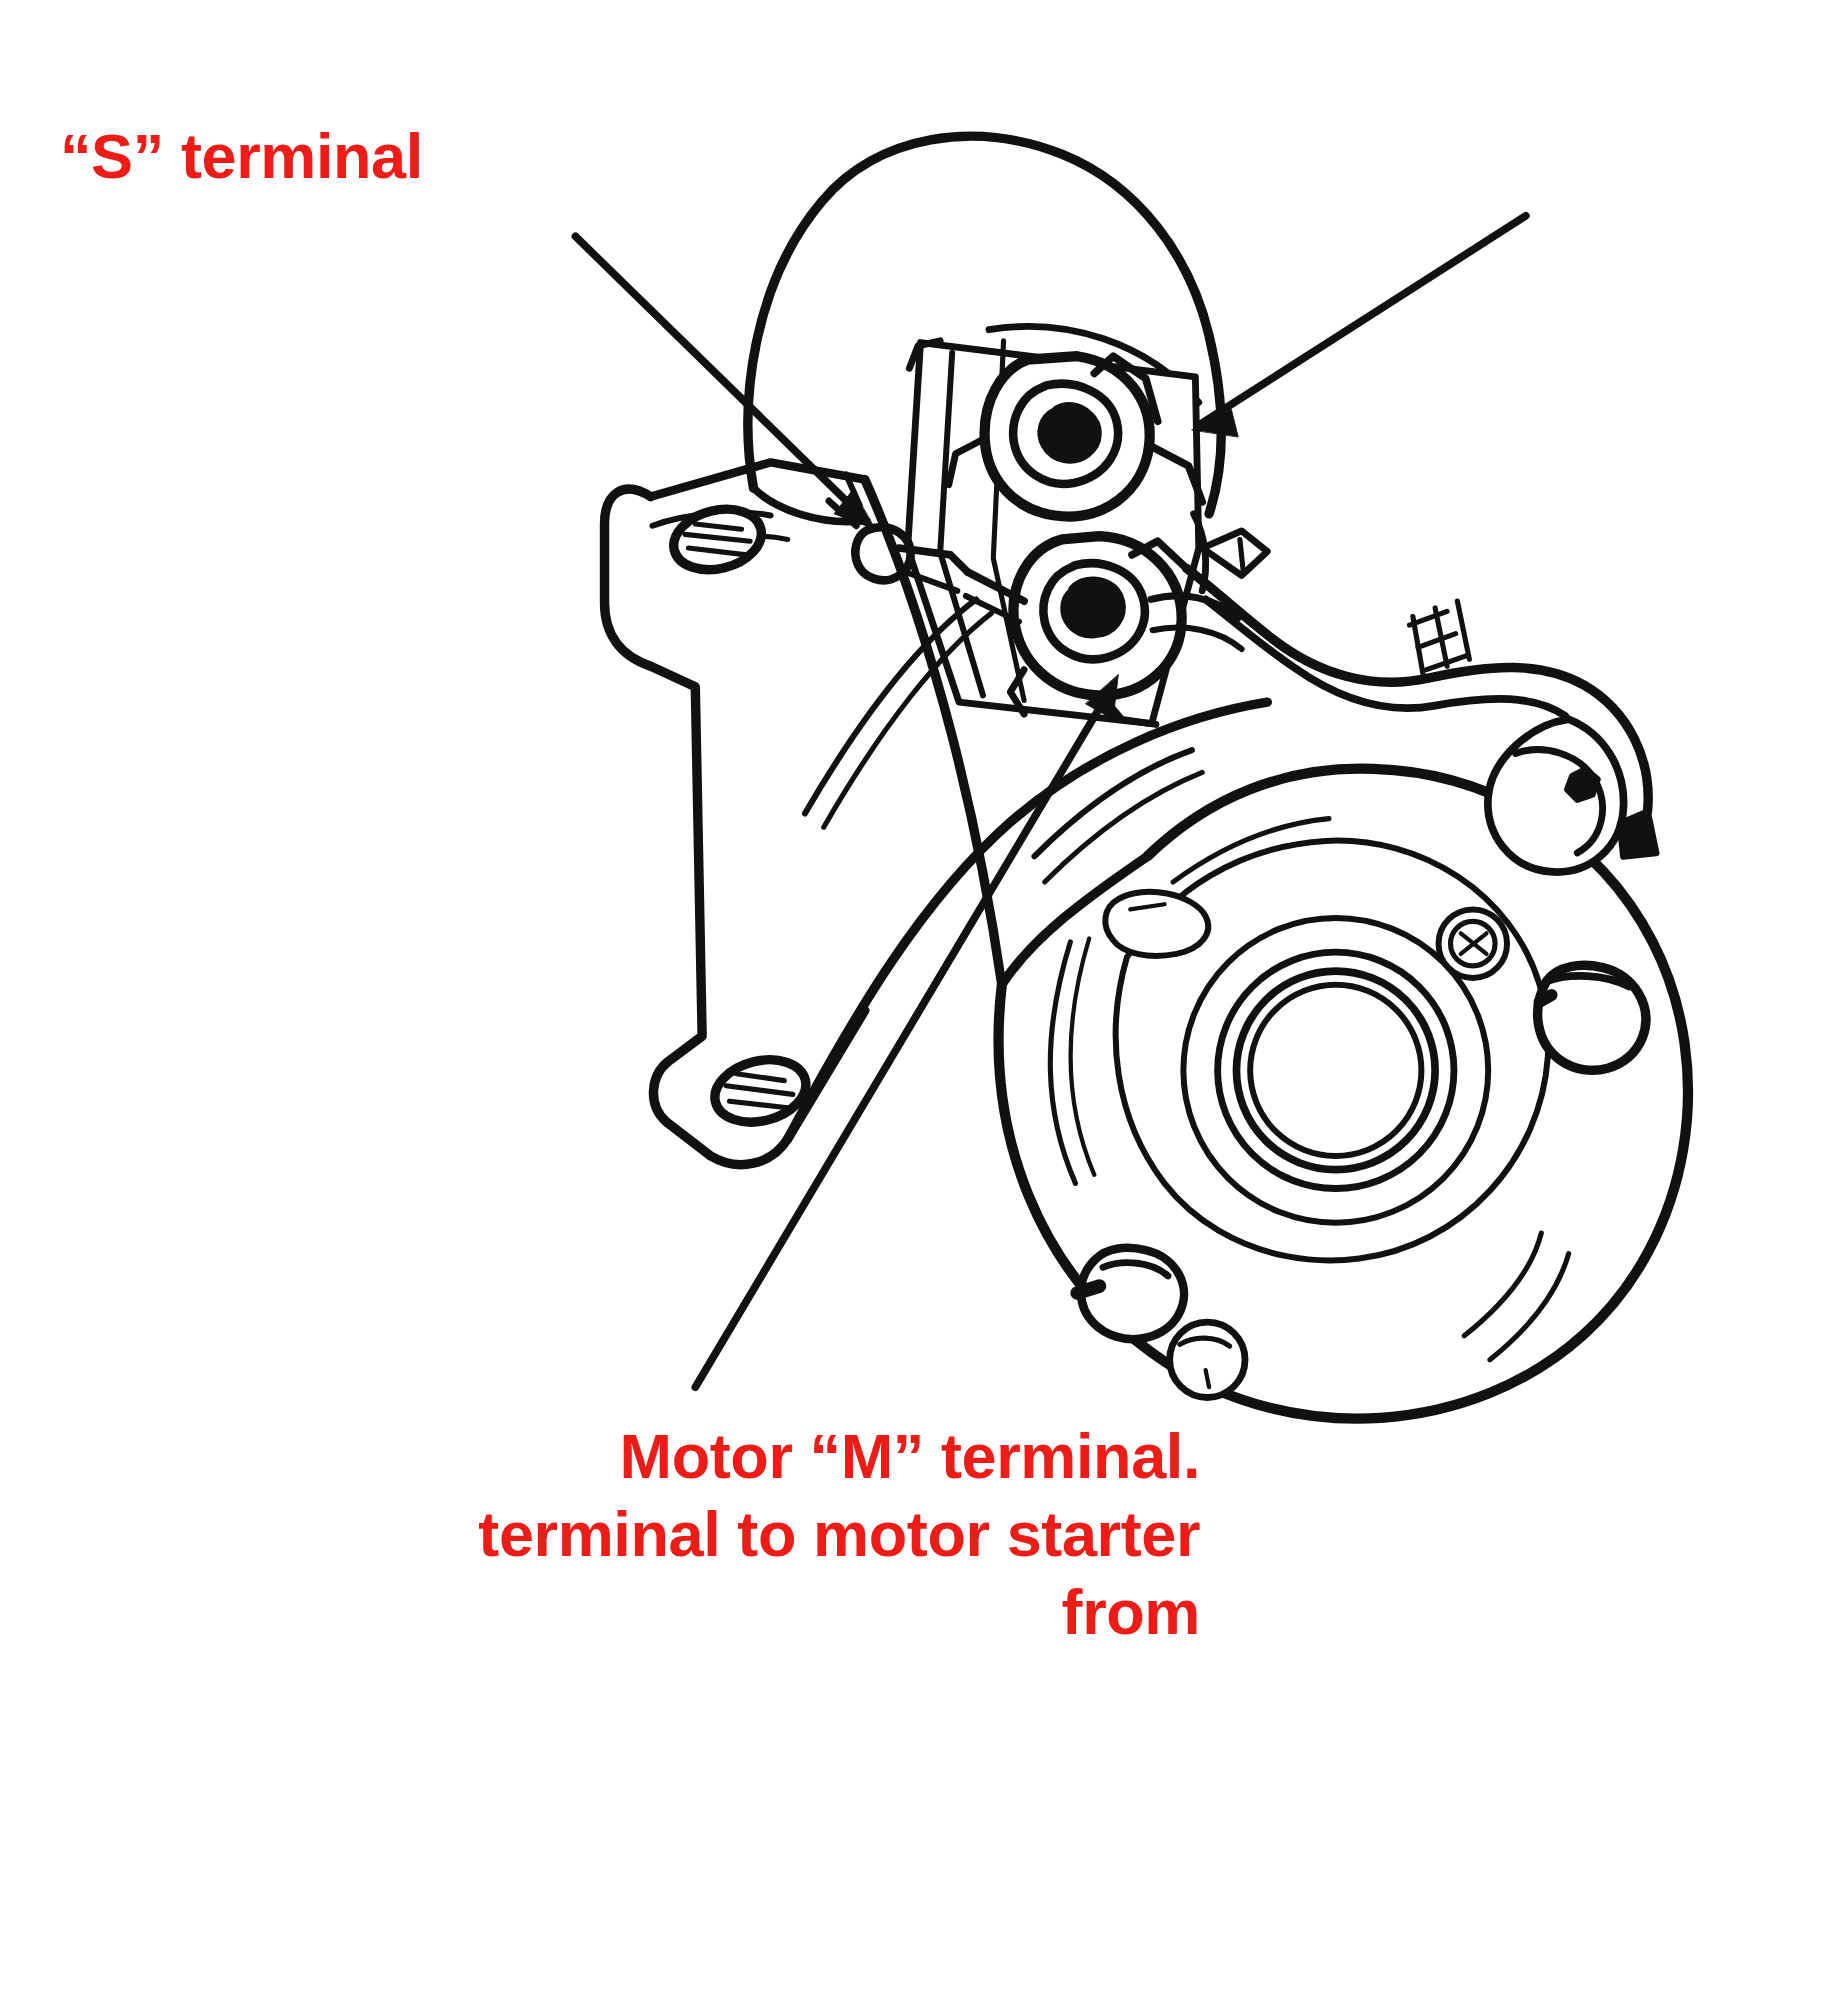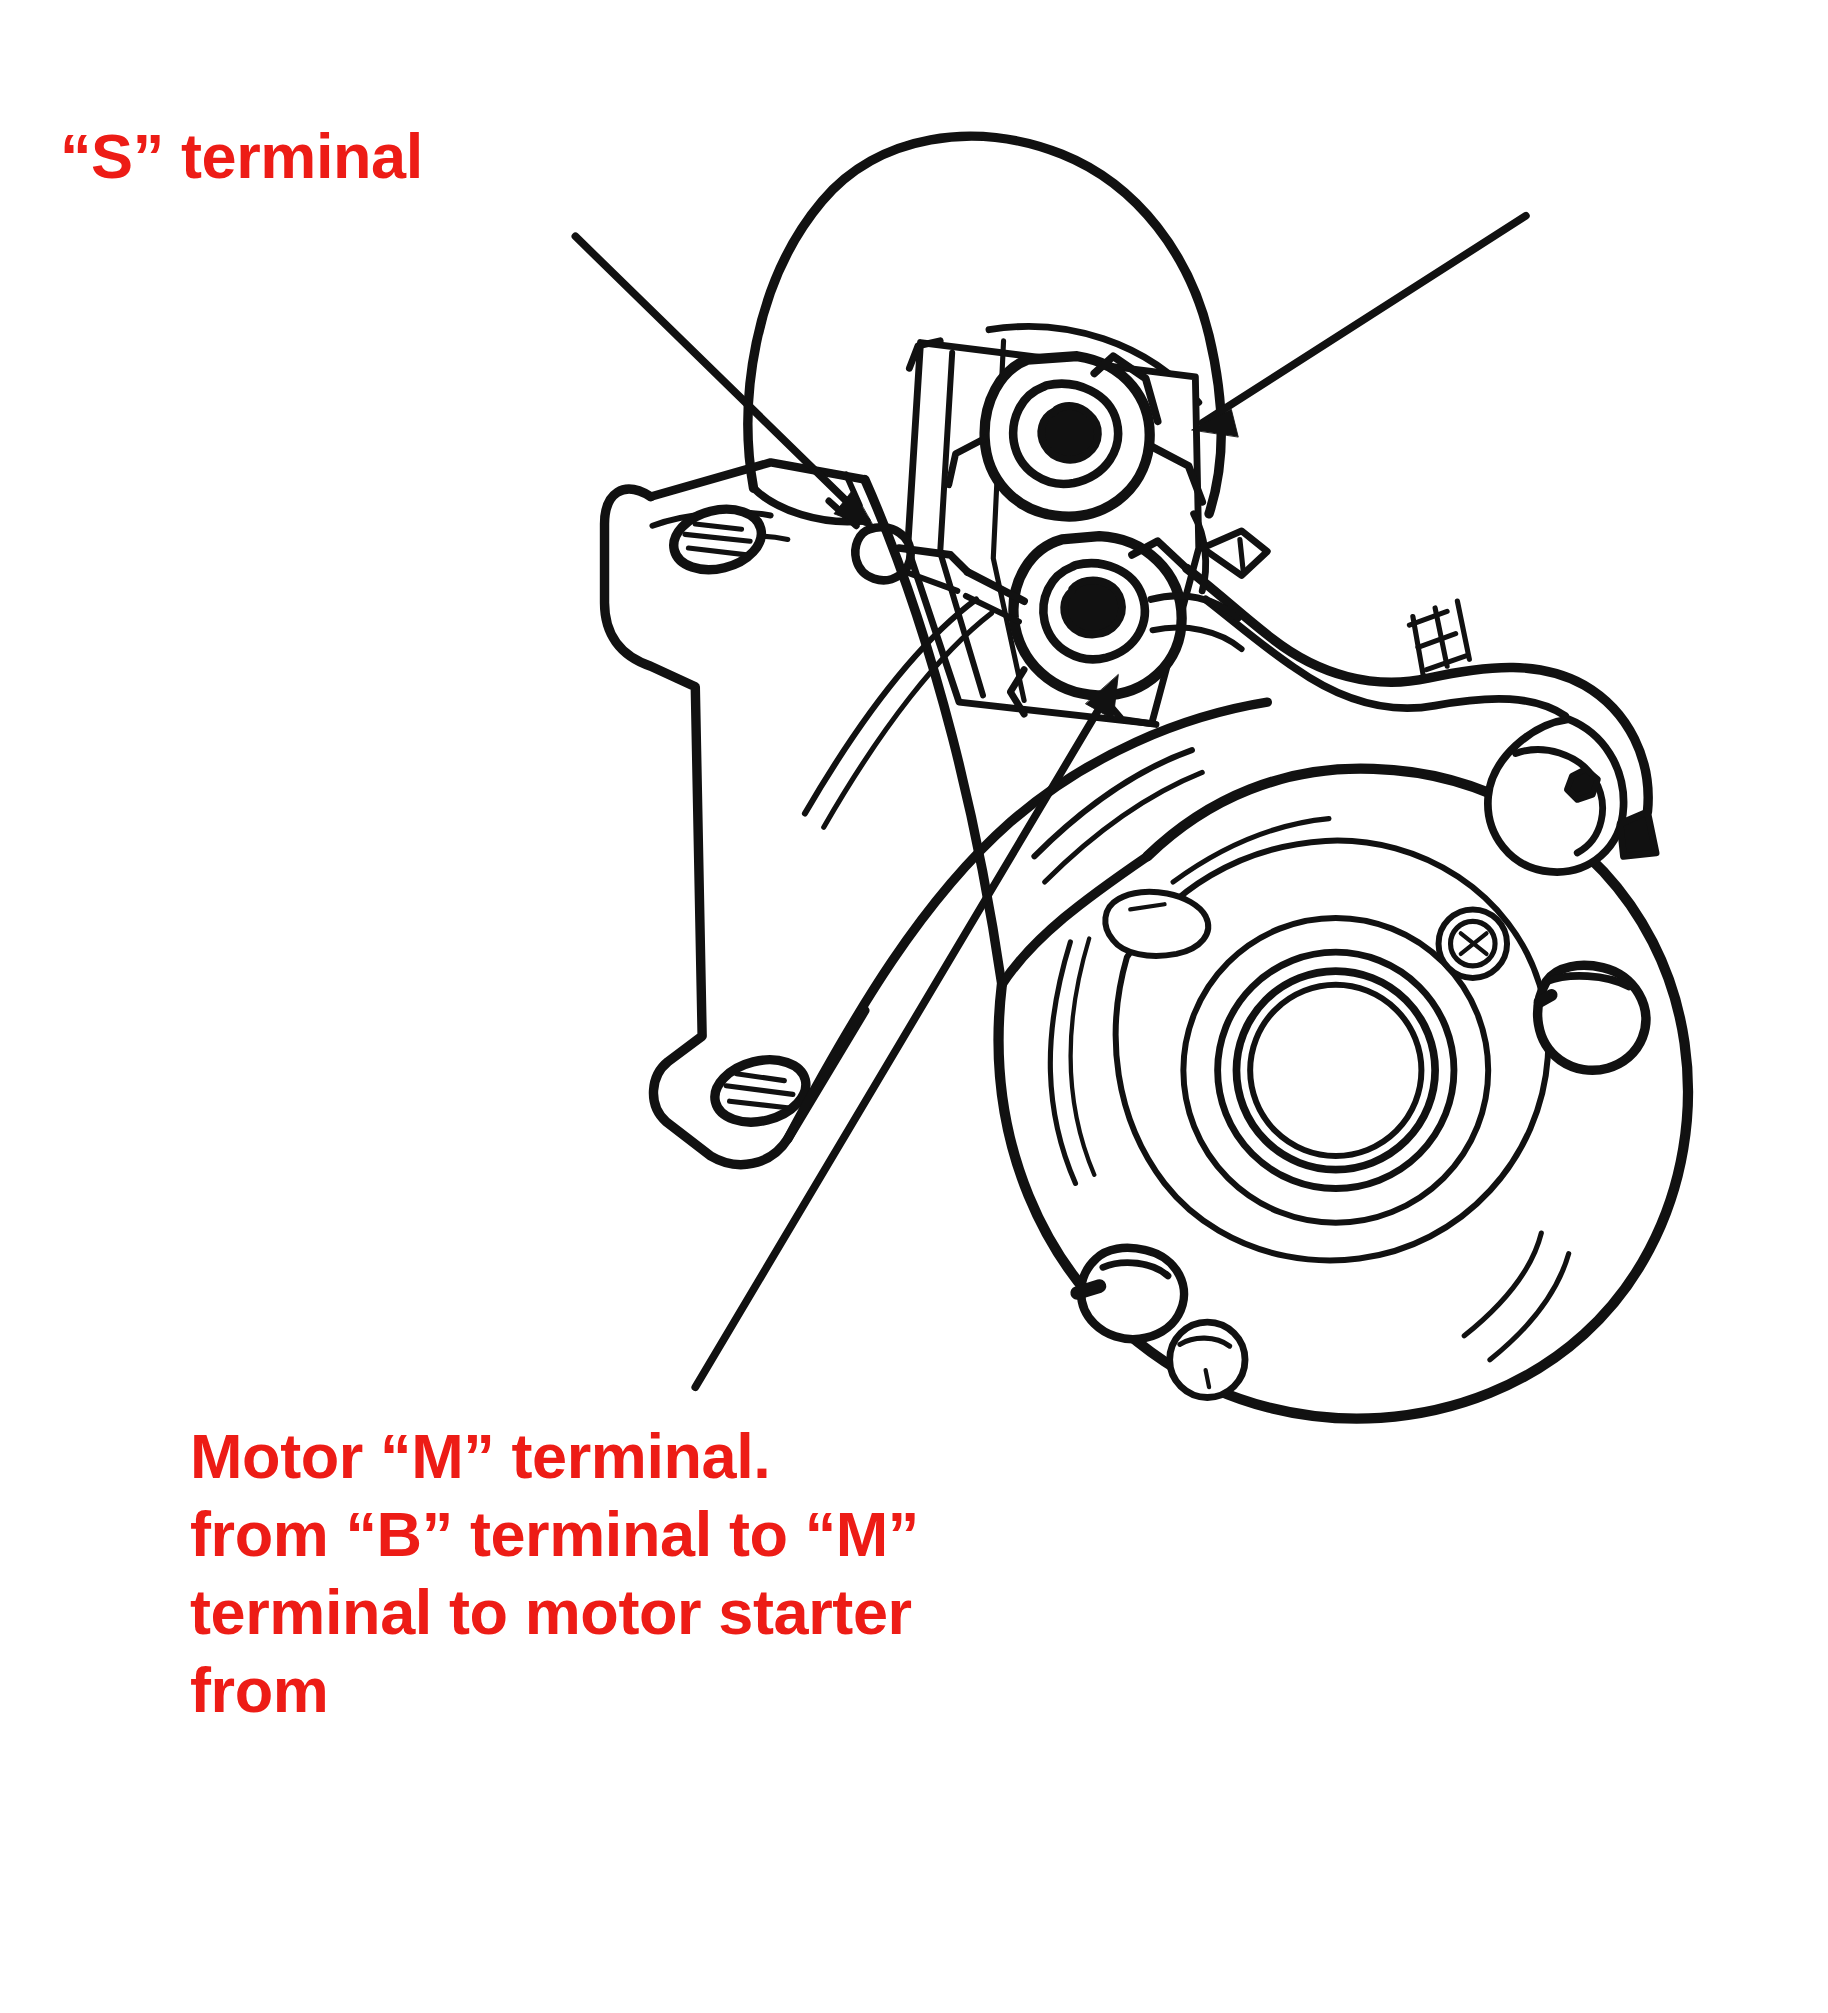--- a/index.html
+++ b/index.html
@@ -14,21 +14,21 @@
     position:absolute;
     color:#ED1C16;
     font-weight:bold;
     font-family:"Liberation Sans", sans-serif;
     white-space:nowrap;
     letter-spacing:-0.4px;
     line-height:1.0;
   }
   #label-s{ left:60px;  top:125px;  font-size:63px; }
   #label-b{ left:1228px;top:84px;   font-size:63px; }
-  #label-m{ left:190px; top:1417px; font-size:63px; line-height:1.24; white-space:normal; width:1010px;}
+  #label-m{ left:190px; top:1417px; font-size:63px; line-height:1.24; white-space:normal; width:1010px;text-align:right;}
   #label-m .ln{display:block;}
 </style>
 </head>
 <body>
 
 <div id="stage">
 
   <svg id="diagram" viewBox="0 0 2136 2352" xmlns="http://www.w3.org/2000/svg">
     <rect x="0" y="0" width="2136" height="2352" fill="#ffffff"></rect>
 
@@ -257,19 +257,18 @@
         <path d="M1306 788 L1300 840 L1268 822 Z"></path>
       </g>
     </g>
   </svg>
 
   <div class="ann" id="label-s">“S” terminal</div>
 
 
   <div class="ann" id="label-m">
     <span class="ln">Motor “M” terminal.</span>
-    <span class="ln">from “B” terminal to “M”</span>
     <span class="ln">terminal to motor starter</span>
     <span class="ln">from</span>
   </div>
 
 </div>
 
 
 </body></html>

